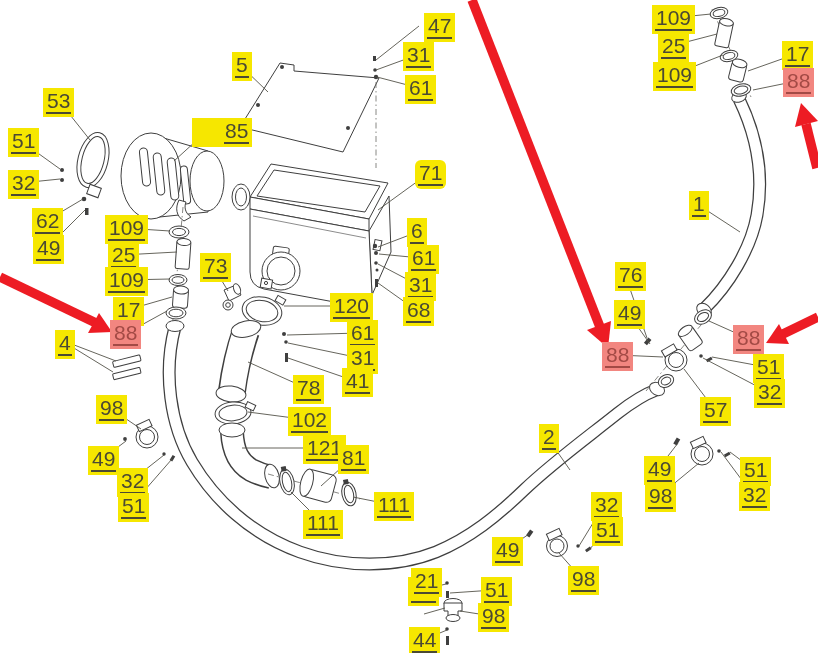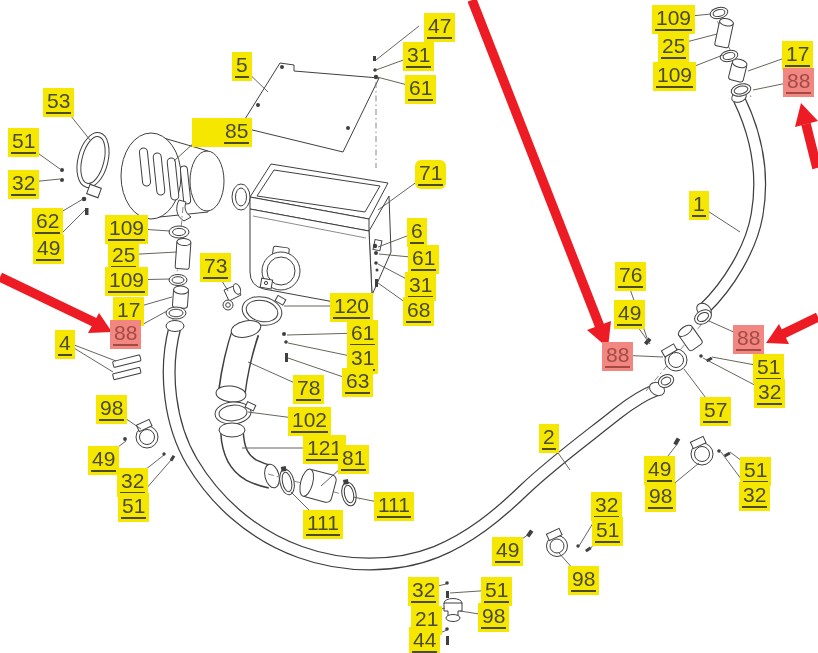--- a/index.html
+++ b/index.html
@@ -353,21 +353,21 @@
       <div class="lbl" style="left: 405px; top: 75px;"><span>61</span></div>
       <div class="lbl" style="left: 415px; top: 160px; border-radius: 6px;"><span>71</span></div>
       <div class="lbl" style="left: 407px; top: 218px;"><span>6</span></div>
       <div class="lbl" style="left: 408px; top: 245px;"><span>61</span></div>
       <div class="lbl" style="left: 405px; top: 272px;"><span>31</span></div>
       <div class="lbl" style="left: 403px; top: 297px;"><span>68</span></div>
       <div class="lbl" style="left: 200px; top: 253px;"><span>73</span></div>
       <div class="lbl" style="left: 330px; top: 293px;"><span>120</span></div>
       <div class="lbl" style="left: 347px; top: 320px;"><span>61</span></div>
       <div class="lbl" style="left: 347px; top: 345px;"><span>31</span></div>
-      <div class="lbl" style="left: 342px; top: 368px;"><span>63</span></div>
+      <div class="lbl" style="left: 342px; top: 368px;"><span>41</span></div>
       <div class="lbl" style="left: 293px; top: 375px;"><span>78</span></div>
       <div class="lbl" style="left: 288px; top: 407px;"><span>102</span></div>
       <div class="lbl" style="left: 303px; top: 435px;"><span>121</span></div>
       <div class="lbl" style="left: 338px; top: 445px;"><span>81</span></div>
       <div class="lbl" style="left: 303px; top: 510px;"><span>111</span></div>
       <div class="lbl" style="left: 374px; top: 492px;"><span>111</span></div>
       <div class="lbl" style="left: 96px; top: 395px;"><span>98</span></div>
       <div class="lbl" style="left: 88px; top: 446px;"><span>49</span></div>
       <div class="lbl" style="left: 117px; top: 468px;"><span>32</span></div>
       <div class="lbl" style="left: 118px; top: 493px;"><span>51</span></div>
@@ -387,18 +387,18 @@
       <div class="lbl" style="left: 539px; top: 424px;"><span>2</span></div>
       <div class="lbl" style="left: 644px; top: 456px;"><span>49</span></div>
       <div class="lbl" style="left: 645px; top: 483px;"><span>98</span></div>
       <div class="lbl" style="left: 740px; top: 457px;"><span>51</span></div>
       <div class="lbl" style="left: 739px; top: 482px;"><span>32</span></div>
       <div class="lbl" style="left: 492px; top: 537px;"><span>49</span></div>
       <div class="lbl" style="left: 591px; top: 492px;"><span>32</span></div>
       <div class="lbl" style="left: 592px; top: 517px;"><span>51</span></div>
       <div class="lbl" style="left: 568px; top: 566px;"><span>98</span></div>
       <div class="lbl" style="left: 408px; top: 577px;"><span>32</span></div>
-      <div class="lbl" style="left: 411px; top: 606px;"><span>21</span></div>
+      <div class="lbl" style="left: 411px; top: 568px;"><span>21</span></div>
       <div class="lbl" style="left: 409px; top: 627px;"><span>44</span></div>
       <div class="lbl" style="left: 481px; top: 577px;"><span>51</span></div>
       <div class="lbl" style="left: 478px; top: 603px;"><span>98</span></div>
     </div>
 </div>
 
 </body></html>

